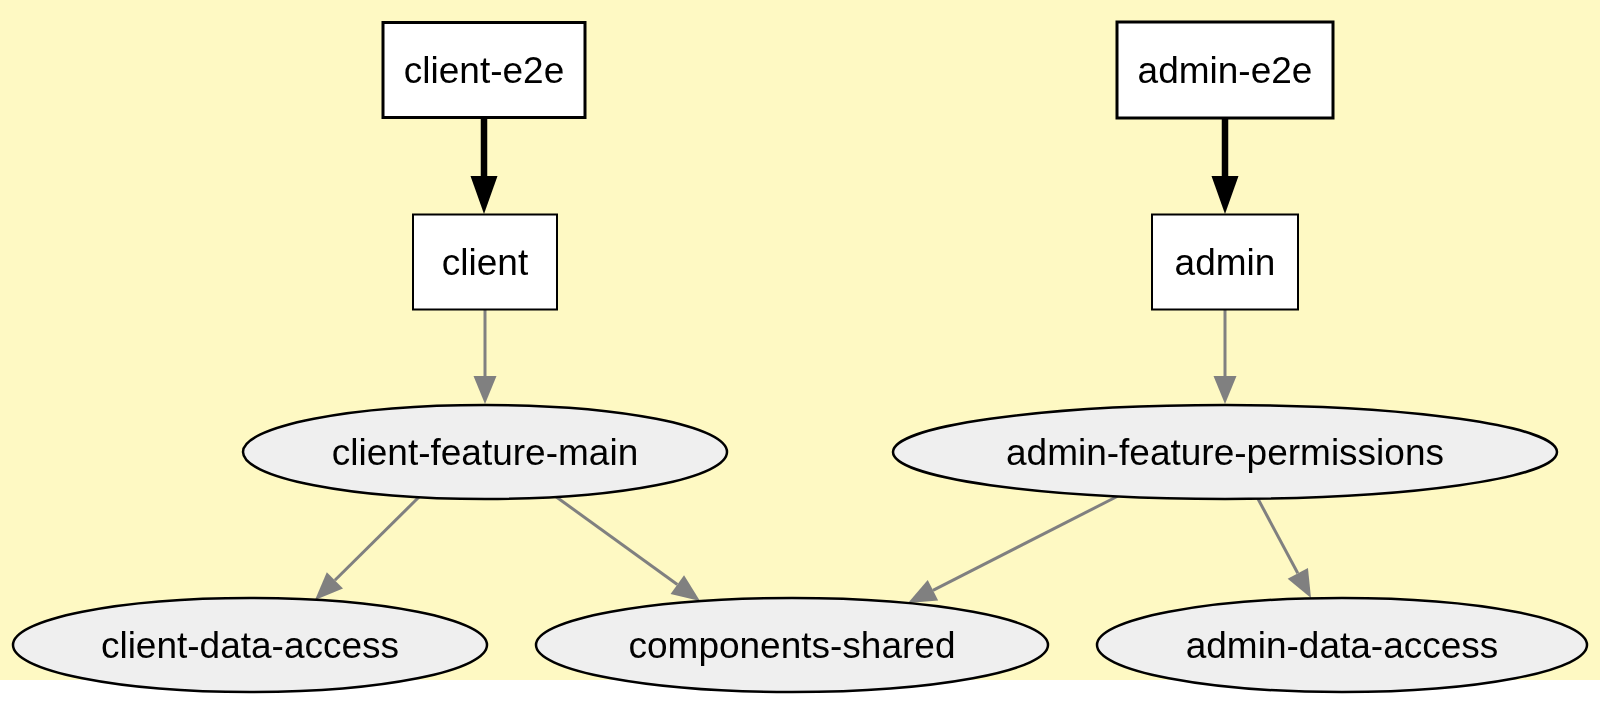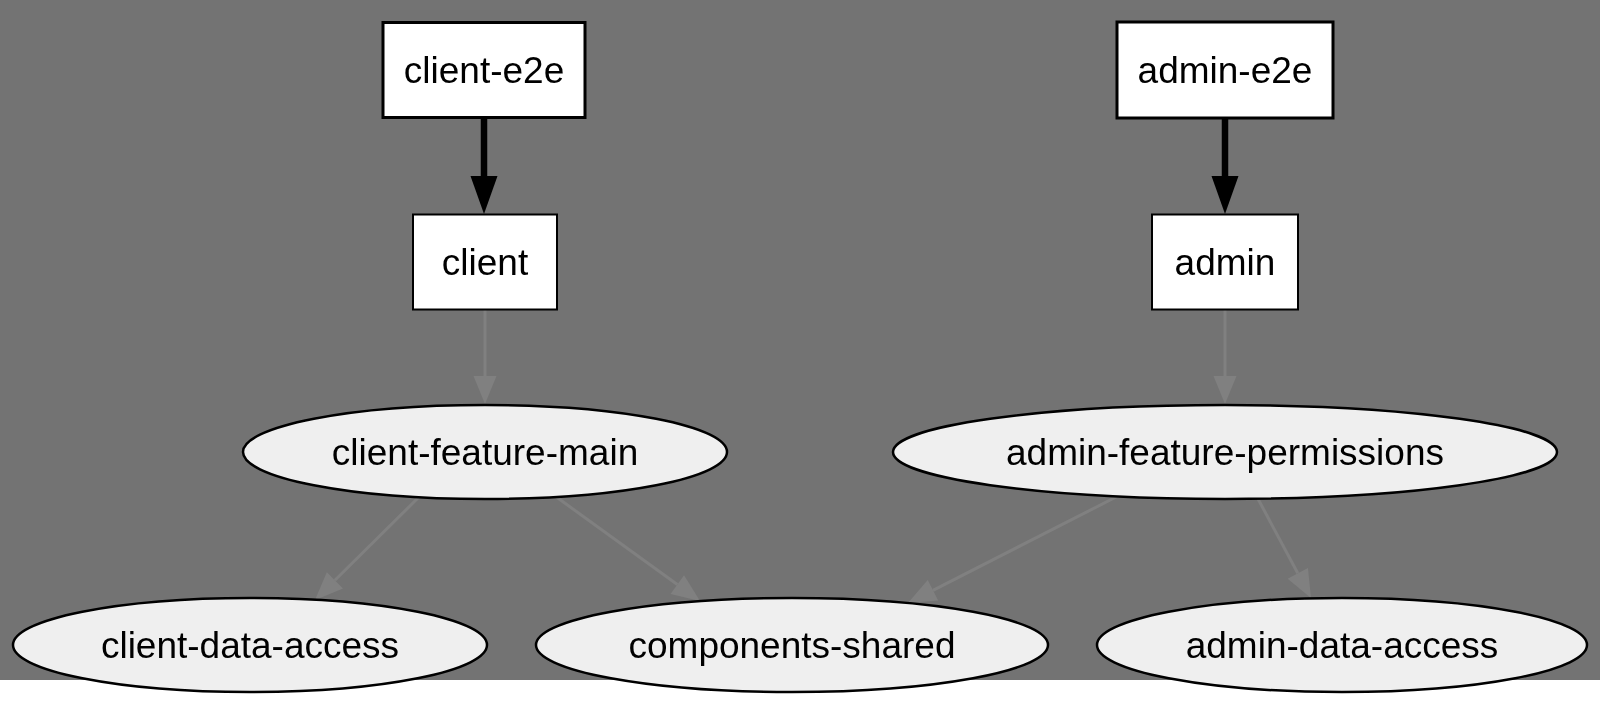--- a/index.html
+++ b/index.html
@@ -6,21 +6,21 @@
     margin: 0;
     padding: 0;
     background: #ffffff;
     width: 1600px;
     height: 720px;
     overflow: hidden;
   }
   #graph-wrap {
     width: 1600px;
     height: 680px;
-    background: #737373;
+    background: #fef9c3;
   }
   svg text {
     font-family: "Liberation Sans", sans-serif;
     font-size: 37px;
     fill: #000000;
   }
 </style>
 </head>
 <body>
 

